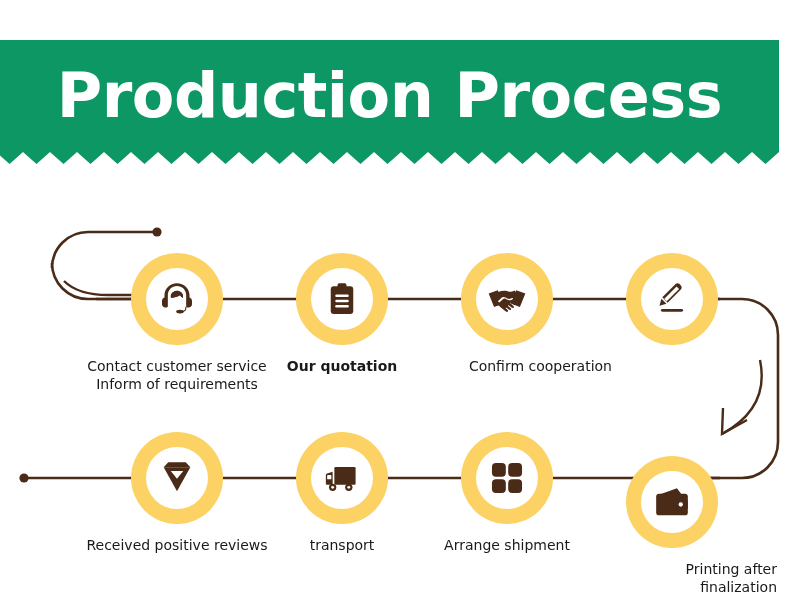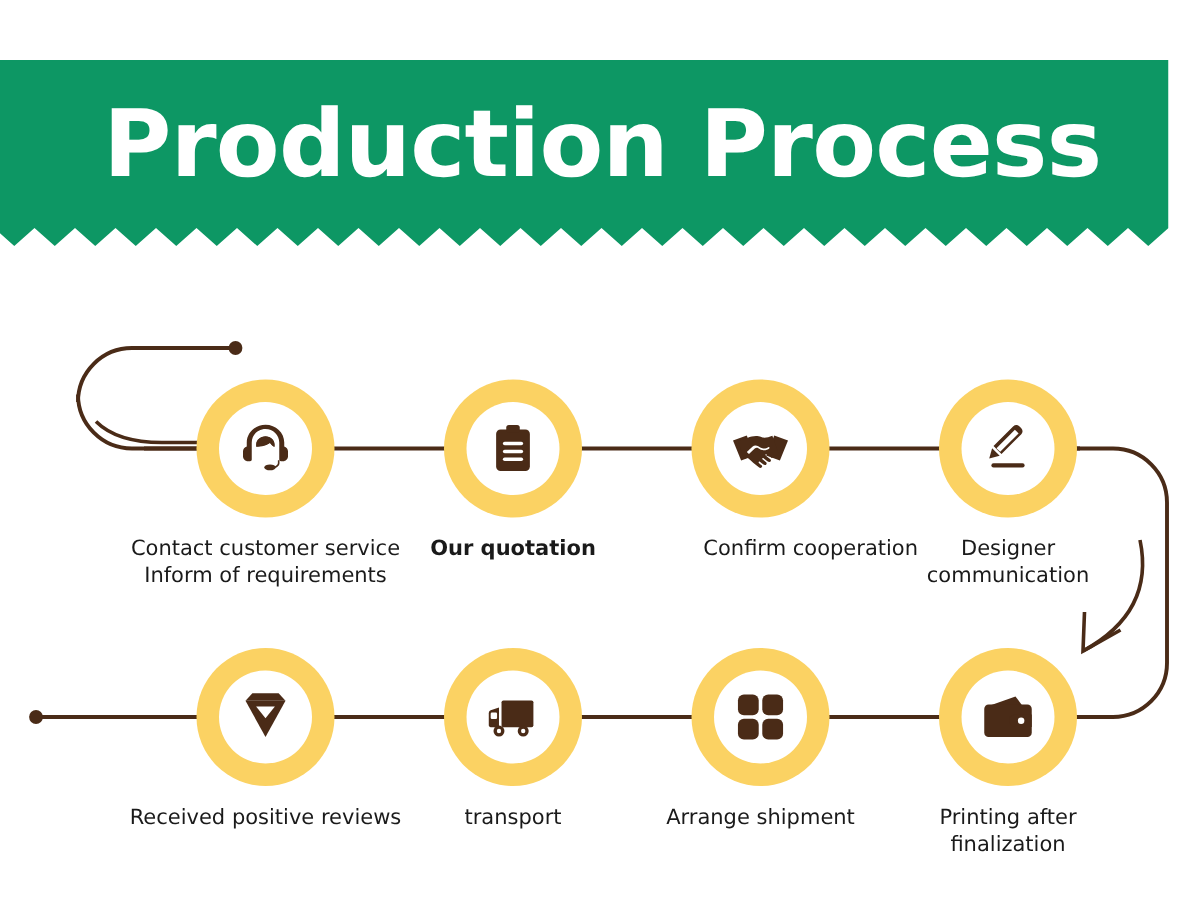--- a/index.html
+++ b/index.html
@@ -27,21 +27,21 @@
     height: 125px;
   }
   #banner-svg {
     position: absolute;
     left: 0;
     top: 0;
     display: block;
   }
   #banner-title {
     position: absolute;
-    left: 12px;
+    left: 0;
     top: 0;
     width: 779px;
     height: 112px;
     display: flex;
     align-items: center;
     justify-content: center;
     color: #ffffff;
     font-size: 62px;
     font-weight: bold;
     letter-spacing: -0.5px;
@@ -216,22 +216,20 @@
         <span class="step-icon">
           <svg width="38" height="38" viewBox="0 0 48 48" fill="#4a2b17">
             <path d="M33.5 5.2c-1.4-1.4-3.6-1.4-5 0L11.8 21.9l6.7 6.7L35.2 11.9c1.4-1.4 1.4-3.6 0-5l-1.7-1.7z"></path>
             <path d="M10.6 23.7 L8.2 32.5 L17 30.1 Z"></path>
             <path d="M29.8 8.2 L32.9 11.3 L17.4 26.8 L14.3 23.7 Z" fill="#ffffff"></path>
             <rect x="10" y="36.5" width="28" height="3.6" rx="1.8"></rect>
           </svg>
         </span>
       </div>
     </div>
-    <div class="step-label">Designer
-communication</div>
   </div>
 
   <div class="step row2" style="left:102px; top:432px;">
     <div class="step-circle">
       <div class="step-inner">
         <span class="step-icon">
           <svg width="40" height="34" viewBox="0 0 48 40" fill="#4a2b17">
             <path d="M8 7 L40 7 L24 36 Z"></path>
             <path d="M8 7 L13.5 1 L34.5 1 L40 7 Z"></path>
             <path d="M16.5 11.5 L31.5 11.5 L24 21 Z" fill="#ffffff"></path>
@@ -270,21 +268,21 @@
             <rect x="25.5" y="5" width="17.5" height="17.5" rx="5"></rect>
             <rect x="5" y="25.5" width="17.5" height="17.5" rx="5"></rect>
             <rect x="25.5" y="25.5" width="17.5" height="17.5" rx="5"></rect>
           </svg>
         </span>
       </div>
     </div>
     <div class="step-label">Arrange shipment</div>
   </div>
 
-  <div class="step row2" style="left:597px; top:432px;">
+  <div class="step row2" style="left:597px; top:456px;text-align:right;">
     <div class="step-circle">
       <div class="step-inner">
         <span class="step-icon">
           <svg width="40" height="34" viewBox="0 0 48 40" fill="#4a2b17">
             <path d="M9 11 L30 3.5 L35.5 11 Z"></path>
             <rect x="5" y="10" width="38" height="26" rx="3.5"></rect>
             <path d="M30 18 h13 v10 h-13 a5 5 0 0 1 0 -10 z" fill="#4a2b17"></path>
             <circle cx="34.5" cy="23" r="2.6" fill="#ffffff"></circle>
           </svg>
         </span>

